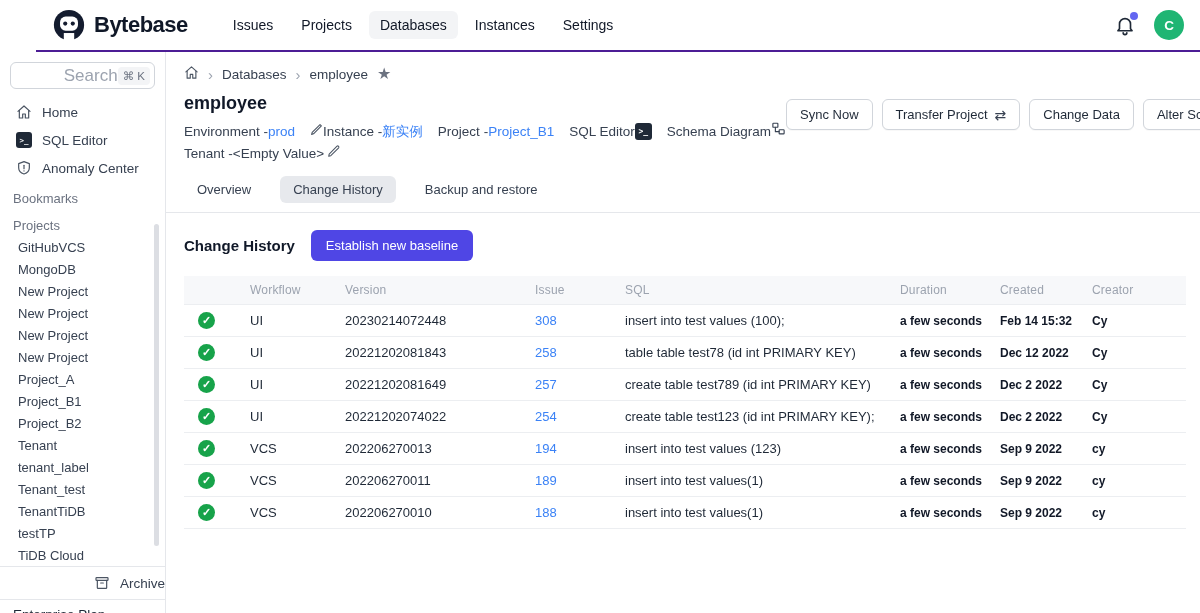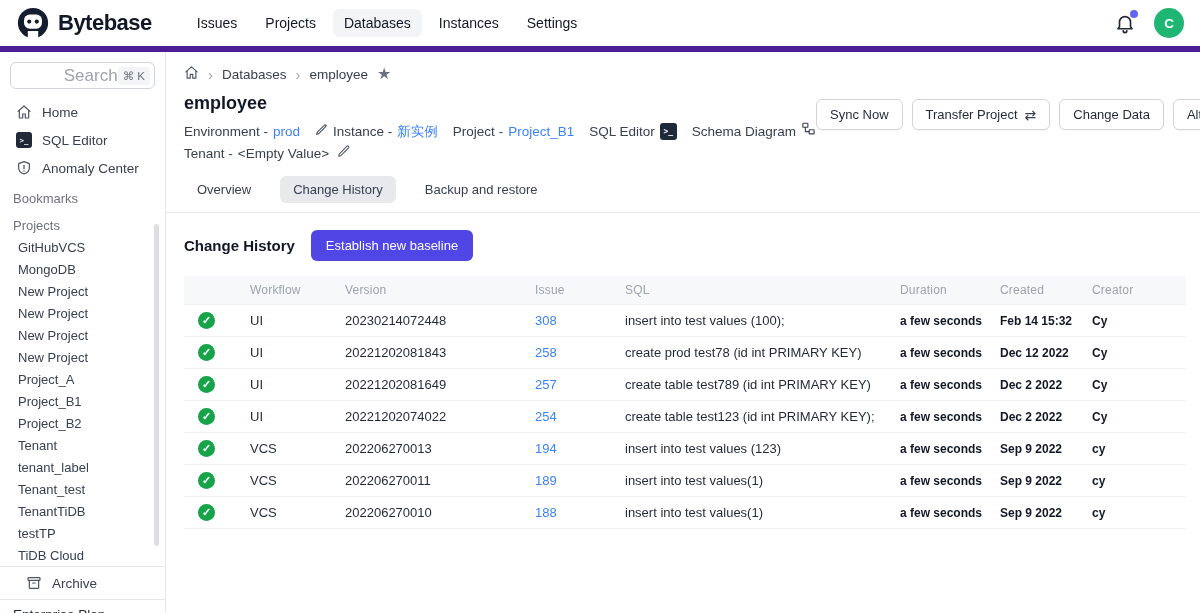--- a/index.html
+++ b/index.html
@@ -1,21 +1,21 @@
 <!DOCTYPE html>
 <html><head>
 <meta charset="utf-8">
 <style>
   * { margin:0; padding:0; box-sizing:border-box; }
   html,body { width:1200px; height:613px; overflow:hidden; background:#fff;
     font-family:"Liberation Sans", sans-serif; color:#1f2937; }
 
   
   .topbar { height:52px; display:flex; align-items:center; padding:0 16px;
-    border-bottom:6px solid #4c1d95; background:#fff; }
+    border-bottom:2px solid #4c1d95; background:#fff;margin-left:36px; }
   .brand { display:flex; align-items:center; gap:8px; }
   .brand-name { font-size:22px; font-weight:700; color:#101828; letter-spacing:-0.5px; }
   .topnav { display:flex; align-items:center; gap:6px; margin-left:34px; }
   .topnav a { font-size:14px; color:#111827; text-decoration:none; padding:6px 11px;
     border-radius:6px; white-space:nowrap; }
   .topnav a.active { background:#f3f4f6; }
   .top-right { margin-left:auto; display:flex; align-items:center; gap:18px; }
   .bell-wrap { position:relative; width:22px; height:22px; }
   .bell-dot { position:absolute; top:-2px; right:-2px; width:8px; height:8px; border-radius:50%; }
   .avatar { width:30px; height:30px; border-radius:50%; color:#fff; font-size:13.5px;
@@ -56,21 +56,21 @@
   .main { flex:1; min-width:0; display:flex; flex-direction:column; }
   .breadcrumb { display:flex; align-items:center; gap:9px; padding:13px 16px 2px 18px;
     font-size:13.5px; color:#374151; }
   .crumb-chev { color:#9ca3af; font-size:15px; line-height:1; }
   .crumb-star { color:#6b7280; font-size:16px; line-height:1; }
   .head-row { display:flex; justify-content:space-between; padding:4px 14px 0 18px; }
   .page-title { font-size:18px; font-weight:700; color:#101828; margin:4px 0 7px; }
   .meta-line { display:flex; align-items:center; gap:15px; font-size:13.5px; color:#374151;
     line-height:21px; flex-wrap:nowrap; }
   .meta-line + .meta-line { margin-top:1px; }
-  .meta-pair { display:flex; align-items:center; gap:5px; white-space:nowrap; }
+  .meta-pair { display:flex; align-items:center; white-space:nowrap; }
   .meta-pair a { color:#3b82f6; text-decoration:none; }
   .actions { display:flex; gap:9px; align-items:flex-start; padding-top:10px; }
   .btn { display:flex; align-items:center; gap:7px; background:#fff; border:1px solid #d1d5db;
     border-radius:6px; padding:7px 13px; font-size:13px; color:#1f2937; cursor:pointer;
     font-family:"Liberation Sans", sans-serif; box-shadow:0 1px 1px rgba(0,0,0,0.03); white-space:nowrap; }
   .transfer-glyph { font-size:14px; color:#374151; line-height:1; }
 
   .tabs { display:flex; align-items:center; gap:16px; padding:12px 16px 9px 18px;
     border-bottom:1px solid #e5e7eb; }
   .tab { font-size:13px; color:#374151; padding:6px 13px; border-radius:6px; cursor:pointer;
@@ -199,21 +199,21 @@
 
         <div class="proj-item">testTP</div>
 
         <div class="proj-item">TiDB Cloud</div>
       </div>
 
     <div class="scroll-thumb"></div>
 
     <div class="side-bottom">
       <div class="divider-h"></div>
-      <div class="side-item" style="padding:8px 26px;">
+      <div class="side-item" style="padding:8px 0;justify-content:flex-end;">
         <span class="ic">
           <svg class="oicon" width="16" height="16" viewBox="0 0 24 24">
             <rect x="3" y="4" width="18" height="4" rx="1"></rect>
             <path d="M5 8v11a1 1 0 0 0 1 1h12a1 1 0 0 0 1-1V8"></path>
             <path d="M10 12h4"></path>
           </svg>
         </span>
         <span>Archive</span>
       </div>
       <div class="divider-h"></div>
@@ -345,21 +345,21 @@
               <td class="c-creator">Cy</td>
             </tr>
 
             <tr>
               <td class="c-icon">
                 <span class="check-circle" style="background:#17a34a;">✓</span>
               </td>
               <td>UI</td>
               <td>20221202081843</td>
               <td class="c-issue"><a href="#">258</a></td>
-              <td>create prod test78 (id int PRIMARY KEY)</td>
+              <td>table table test78 (id int PRIMARY KEY)</td>
               <td class="c-dur">a few seconds</td>
               <td class="c-created">Dec 12 2022</td>
               <td class="c-creator">Cy</td>
             </tr>
 
             <tr>
               <td class="c-icon">
                 <span class="check-circle" style="background:#17a34a;">✓</span>
               </td>
               <td>UI</td>

